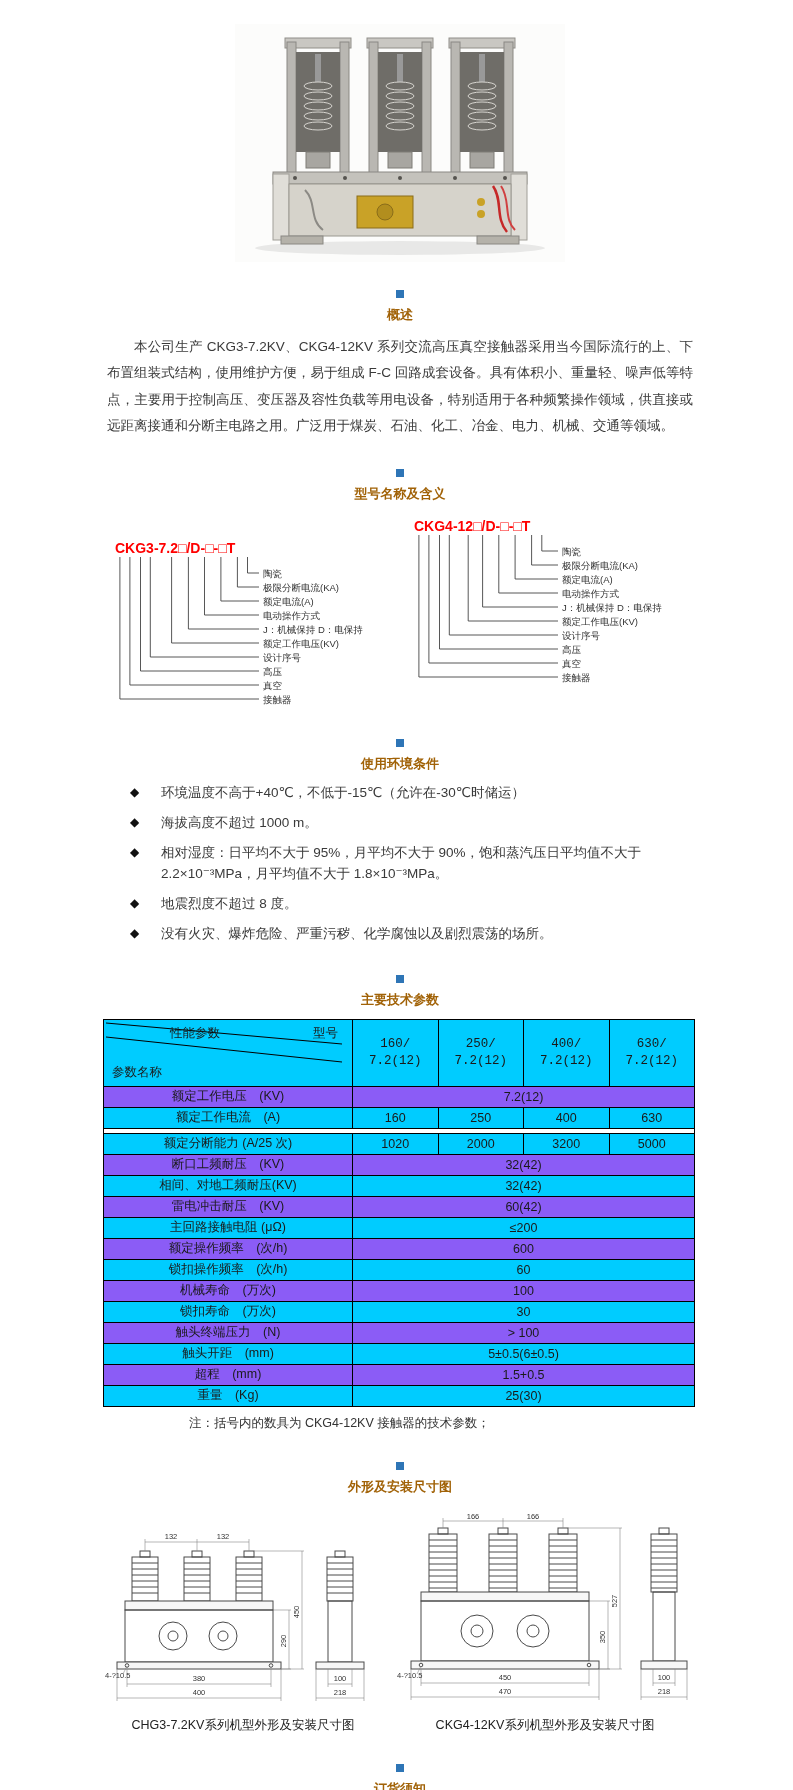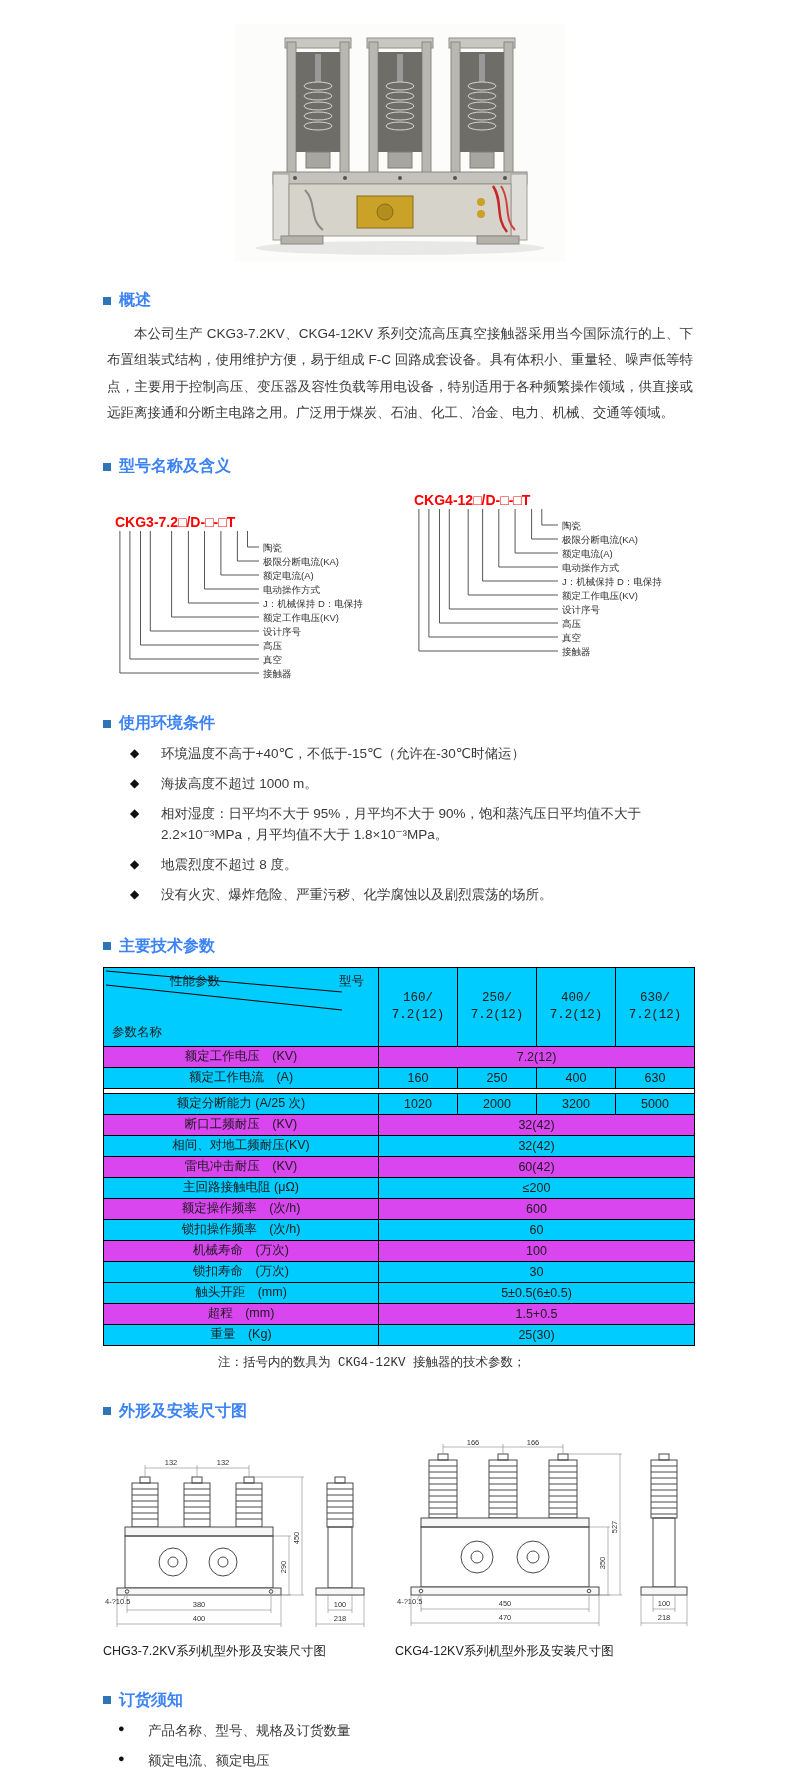--- a/index.html
+++ b/index.html
@@ -1,50 +1,50 @@
 <!DOCTYPE html>
 <html><head>
 <meta charset="utf-8">
 <style>
   html,body{margin:0;padding:0;background:#fff;}
   body{width:793px;min-height:1790px;font-family:"Liberation Sans","DejaVu Sans",sans-serif;color:#3c3c3c;}
   .page{padding:22px 96px 50px 103px;}
   .photo-wrap{display:flex;justify-content:center;margin:2px 0 26px;}
-  .sec{display:flex;align-items:center;gap:8px;font-size:16px;color:#3b82f6;margin:0 0 10px;}
+  .sec{display:flex;align-items:center;gap:8px;font-size:13px;color:#a16207;margin:0 0 10px;flex-direction:column;}
   .sq{width:8px;height:8px;background:#2e75b6;flex:none;}
   .para{font-size:13.5px;line-height:1.95;text-indent:2em;margin:4px;text-align:justify;color:#3a3a3a;}
   section{margin-top:30px;}
   section.first{margin-top:28px;}
   .diagrams{display:flex;align-items:flex-start;margin-top:14px;}
   .mdiag{flex:none;}
   .mdiag.m1{margin-top:22px;margin-left:8px;}
   .mdiag.m2{margin-left:14px;}
   .mdiag .mtitle{fill:#ff0000;font-size:14px;font-weight:bold;}
   .mdiag .mlabel{fill:#333;font-size:9.5px;}
   .mdiag path{stroke:#444;stroke-width:0.9;fill:none;}
   ul.blist{list-style:none;margin:6px 0 0;padding:0;font-size:13.5px;color:#3a3a3a;}
   ul.blist li{position:relative;line-height:1.55;margin:9px 0;}
   ul.env li{padding-left:58px;}
   ul.env li .bullet{position:absolute;left:27px;top:0;font-size:12px;color:#111;}
   ul.order li{padding-left:45px;}
   ul.order li .bullet{position:absolute;left:15px;top:-1px;font-size:11px;color:#111;}
   #param-table{border-collapse:collapse;border:1.5px solid #000;width:592px;margin-top:6px;table-layout:fixed;}
   #param-table td{border:1px solid #000;text-align:center;font-size:12.5px;height:20px;padding:0 2px;color:#1a1a1a;}
   #param-table tr.bright td{background:#00ccff;}
-  #param-table tr.light td{background:#d946ef;}
-  #param-table td.corner{position:relative;width:240px;height:44px;padding:17px;}
+  #param-table tr.light td{background:#8b5cf6;}
+  #param-table td.corner{position:relative;width:240px;height:44px;padding:4px;}
   #param-table td.corner span{position:absolute;font-size:12.5px;}
   .c-mid{left:66px;top:5px;}
   .c-top{right:14px;top:5px;}
   .c-bot{left:8px;bottom:5px;}
   #param-table .ch{line-height:1.35;padding:16px 0;font-family:Liberation Mono, monospace;}
   #param-table tr.gaprow td{background:#fff;height:4px;border-left:1.5px solid #000;border-right:1.5px solid #000;padding:0;}
-  .note{font-size:12.5px;margin:8px 0 0 115px;color:#333;font-family:Liberation Mono, monospace;}
+  .note{font-size:12.5px;margin:8px 0 0 86px;color:#333;}
   .drawings{display:flex;align-items:flex-end;gap:12px;margin-top:18px;}
-  .drawings figure{margin:0;display:flex;flex-direction:column;align-items:flex-start;}
+  .drawings figure{margin:0;display:flex;flex-direction:column;align-items:center;}
   figcaption{font-family:Liberation Sans, sans-serif;font-size:12.5px;color:#222;margin-top:8px;}
   .tdraw .ol{stroke:#4a4a4a;stroke-width:1;fill:none;}
   .tdraw .fil{stroke:#4a4a4a;stroke-width:1;fill:#f7f7f7;}
   .tdraw .dl{stroke:#888;stroke-width:0.6;}
   .tdraw .dt{font-size:7.5px;fill:#333;}
 </style>
 </head>
 <body>
 
 <div class="page">
@@ -263,20 +263,24 @@
             <td colspan="4">60</td>
           </tr>
           <tr class="light">
             <td class="lbl">机械寿命　(万次)</td>
             <td colspan="4">100</td>
           </tr>
           <tr class="bright">
             <td class="lbl">锁扣寿命　(万次)</td>
             <td colspan="4">30</td>
           </tr>
+          <tr class="light">
+            <td class="lbl">触头终端压力　(N)</td>
+            <td colspan="4">&gt; 100</td>
+          </tr>
           <tr class="bright">
             <td class="lbl">触头开距　(mm)</td>
             <td colspan="4">5±0.5(6±0.5)</td>
           </tr>
           <tr class="light">
             <td class="lbl">超程　(mm)</td>
             <td colspan="4">1.5+0.5</td>
           </tr>
           <tr class="bright">
             <td class="lbl">重量　(Kg)</td>

